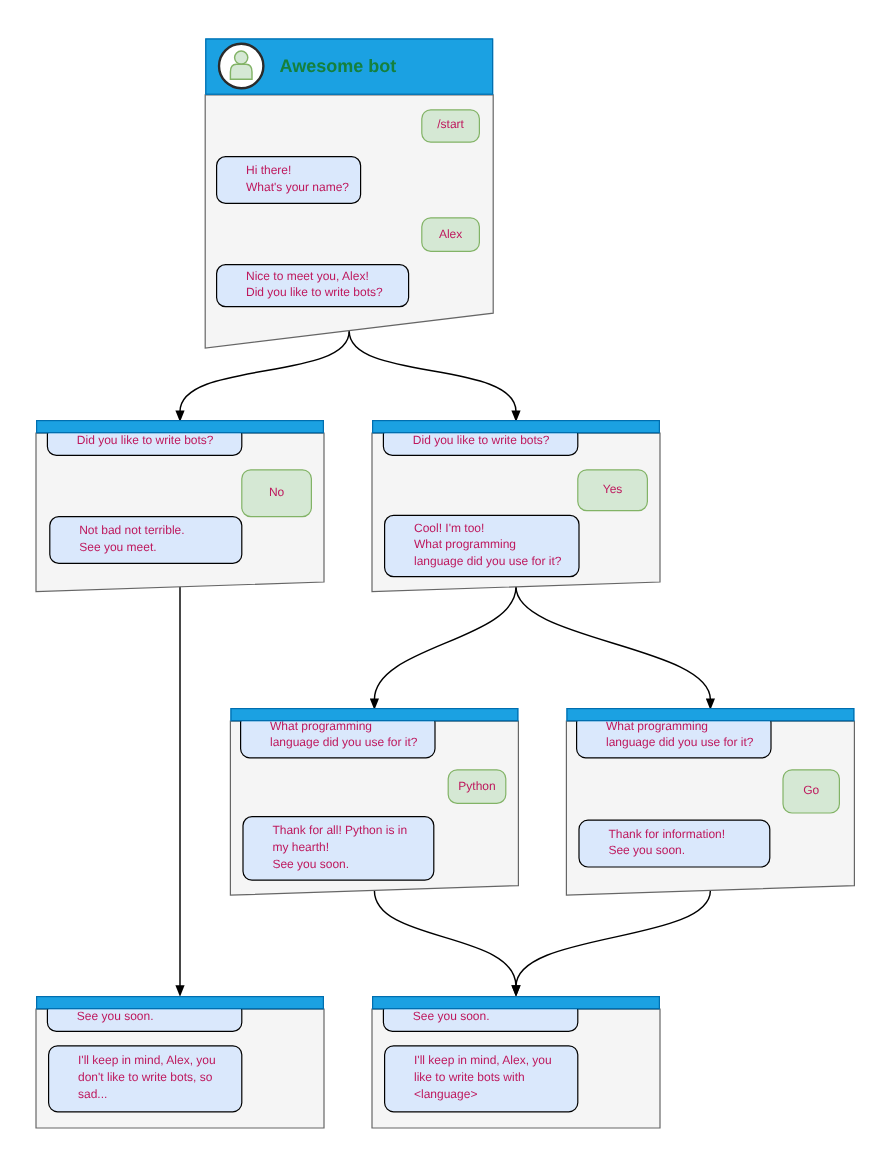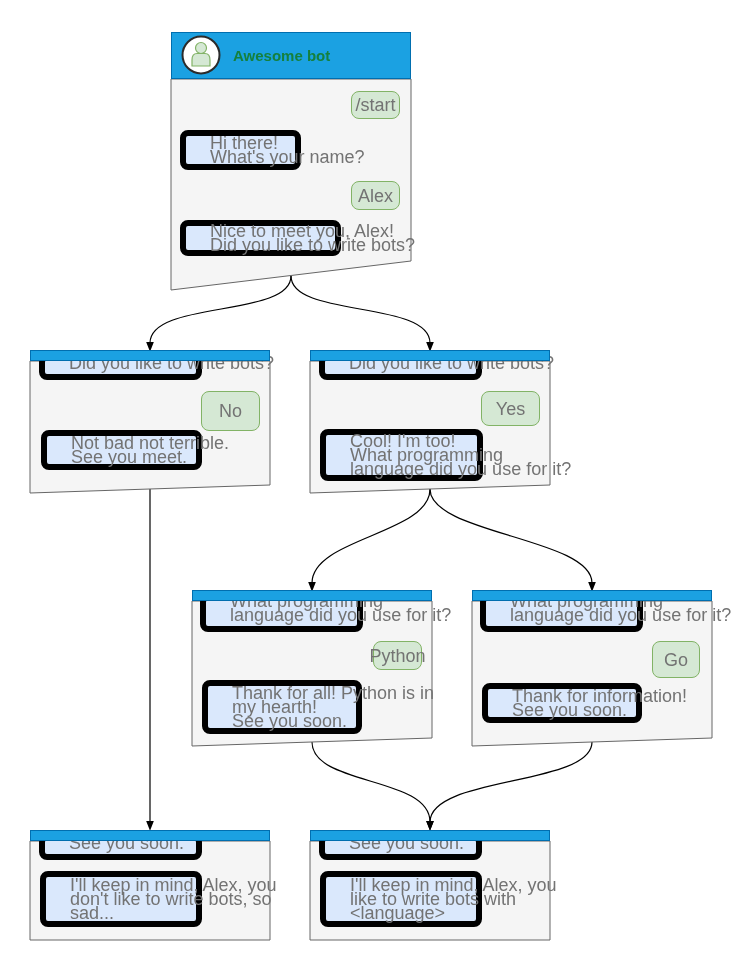--- a/index.html
+++ b/index.html
@@ -9,23 +9,23 @@
   .win{position:absolute;z-index:1;}
   .win svg.shape{position:absolute;left:0;top:0;overflow:visible;z-index:1;}
   .titlebar{position:absolute;left:0;top:0;width:100%;box-sizing:border-box;
             background:#1ba1e2;border:1px solid #006eaf;z-index:3;}
   .titlebar.thin{height:11px;}
   .titlebar.main{height:47px;}
   .avatar{position:absolute;left:10px;top:3px;width:40px;height:40px;z-index:4;}
   .wtitle{position:absolute;left:62px;top:0;height:47px;display:flex;align-items:center;
           color:#15803d;font-weight:bold;font-size:15px;z-index:4;}
   .bubble{position:absolute;z-index:2;box-sizing:border-box;border-radius:8px;
-          font-size:18px;line-height:14px;color:#737373;display:flex;align-items:center;
+          font-size:10px;line-height:14px;color:#be185d;display:flex;align-items:center;
           padding:2px 7px;}
-  .bubble.bot{background:#dae8fc;border:6px solid #000000;padding-left:24px;}
+  .bubble.bot{background:#dae8fc;border:1px solid #000000;padding-left:24px;}
   .bubble.user{background:#d5e8d4;border:1px solid #82b366;justify-content:center;padding:2px 4px;}
   .bubble.q{align-items:flex-end;padding-bottom:4px;}
   .txt{white-space:pre;}
 </style>
 </head>
 <body>
 
 <div class="canvas">
 
   <svg class="edges" width="743" height="971">

